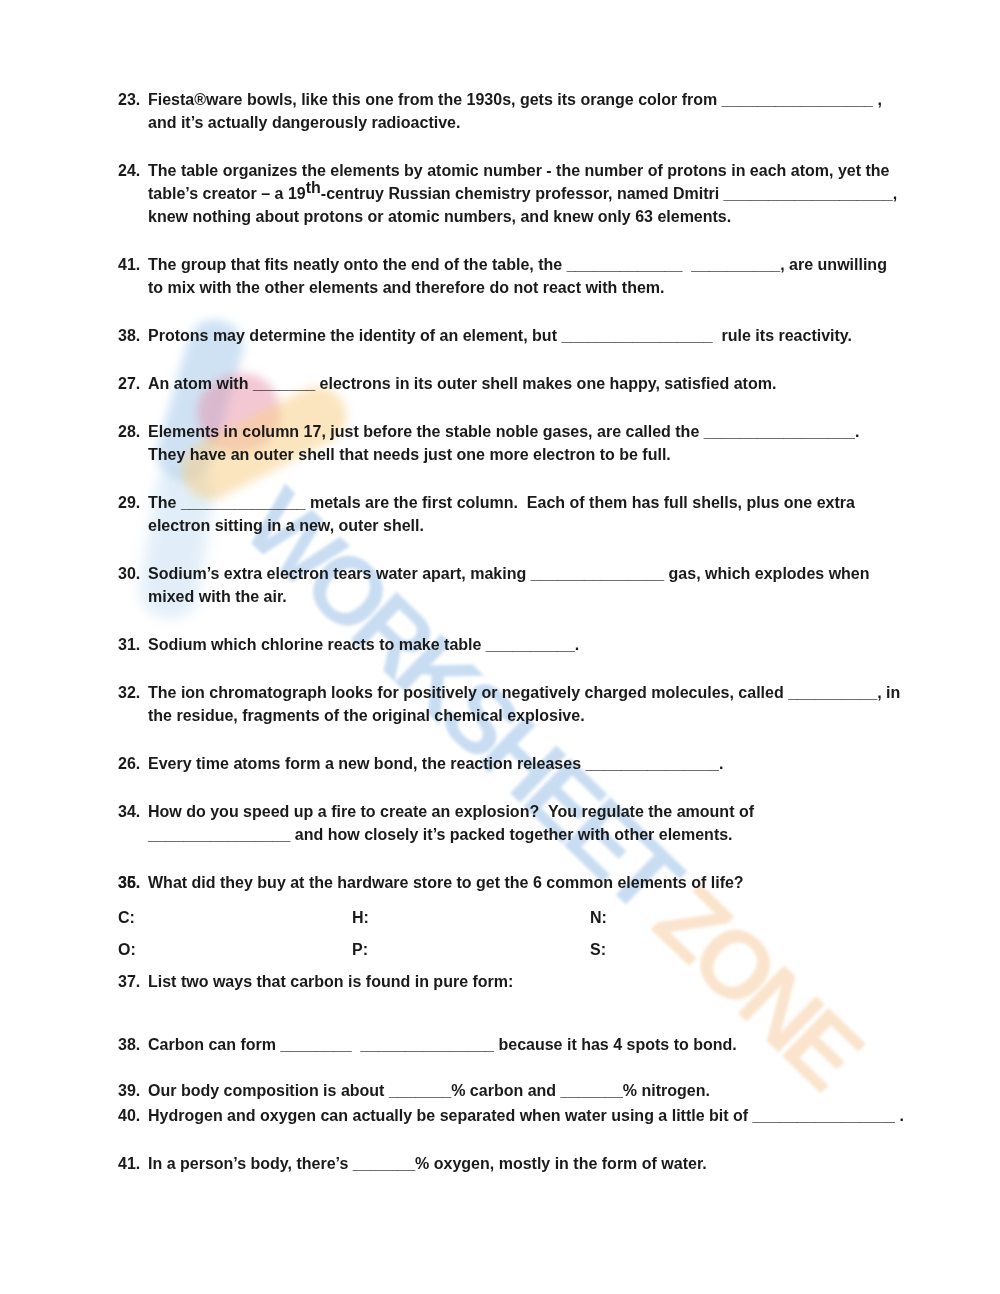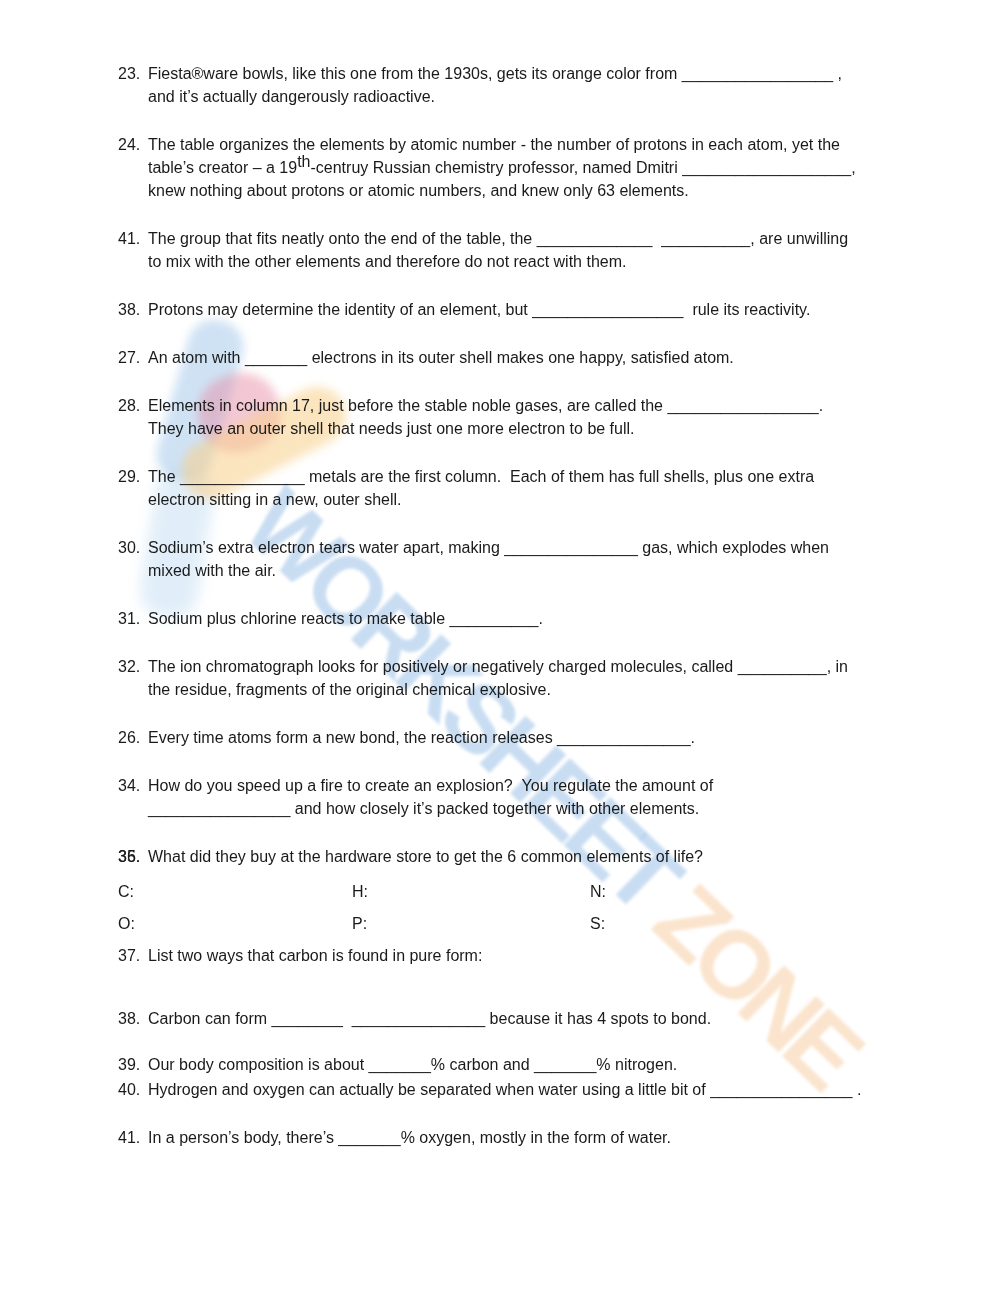--- a/index.html
+++ b/index.html
@@ -28,21 +28,22 @@
     transform:rotate(44deg);transform-origin:0 0;
     font-size:96px;font-weight:bold;letter-spacing:-8px;
     white-space:nowrap;filter:blur(1.5px);
     user-select:none;
   }
   .wm-word1{color:rgba(96,155,218,0.34);}
   .wm-word2{color:rgba(242,166,90,0.30);padding-left:18px;}
   
   .doc{
     position:relative;z-index:1;
-    padding:62px 60px 0 118px;
+    padding:88px 60px 0 118px;
+    font-weight:bold;
   }
   .q{
     position:relative;
     padding-left:30px;
     margin:0 0 25px 0;
     font-size:16px;line-height:23px;
   }
   .q .num{position:absolute;left:0;top:0;}
   .q .txt{white-space:pre-line;}
   .q sup{font-size:16px;line-height:0;}
@@ -112,21 +113,21 @@
   </div>
 
   <div class="q">
     <span class="num">30.</span>
     <span class="txt">Sodium’s extra electron tears water apart, making _______________ gas, which explodes when
 mixed with the air.</span>
   </div>
 
   <div class="q">
     <span class="num">31.</span>
-    <span class="txt">Sodium plus chlorine reacts to make table __________.</span>
+    <span class="txt">Sodium which chlorine reacts to make table __________.</span>
   </div>
 
   <div class="q">
     <span class="num">32.</span>
     <span class="txt">The ion chromatograph looks for positively or negatively charged molecules, called __________, in
 the residue, fragments of the original chemical explosive.</span>
   </div>
 
   <div class="q">
     <span class="num">26.</span>

